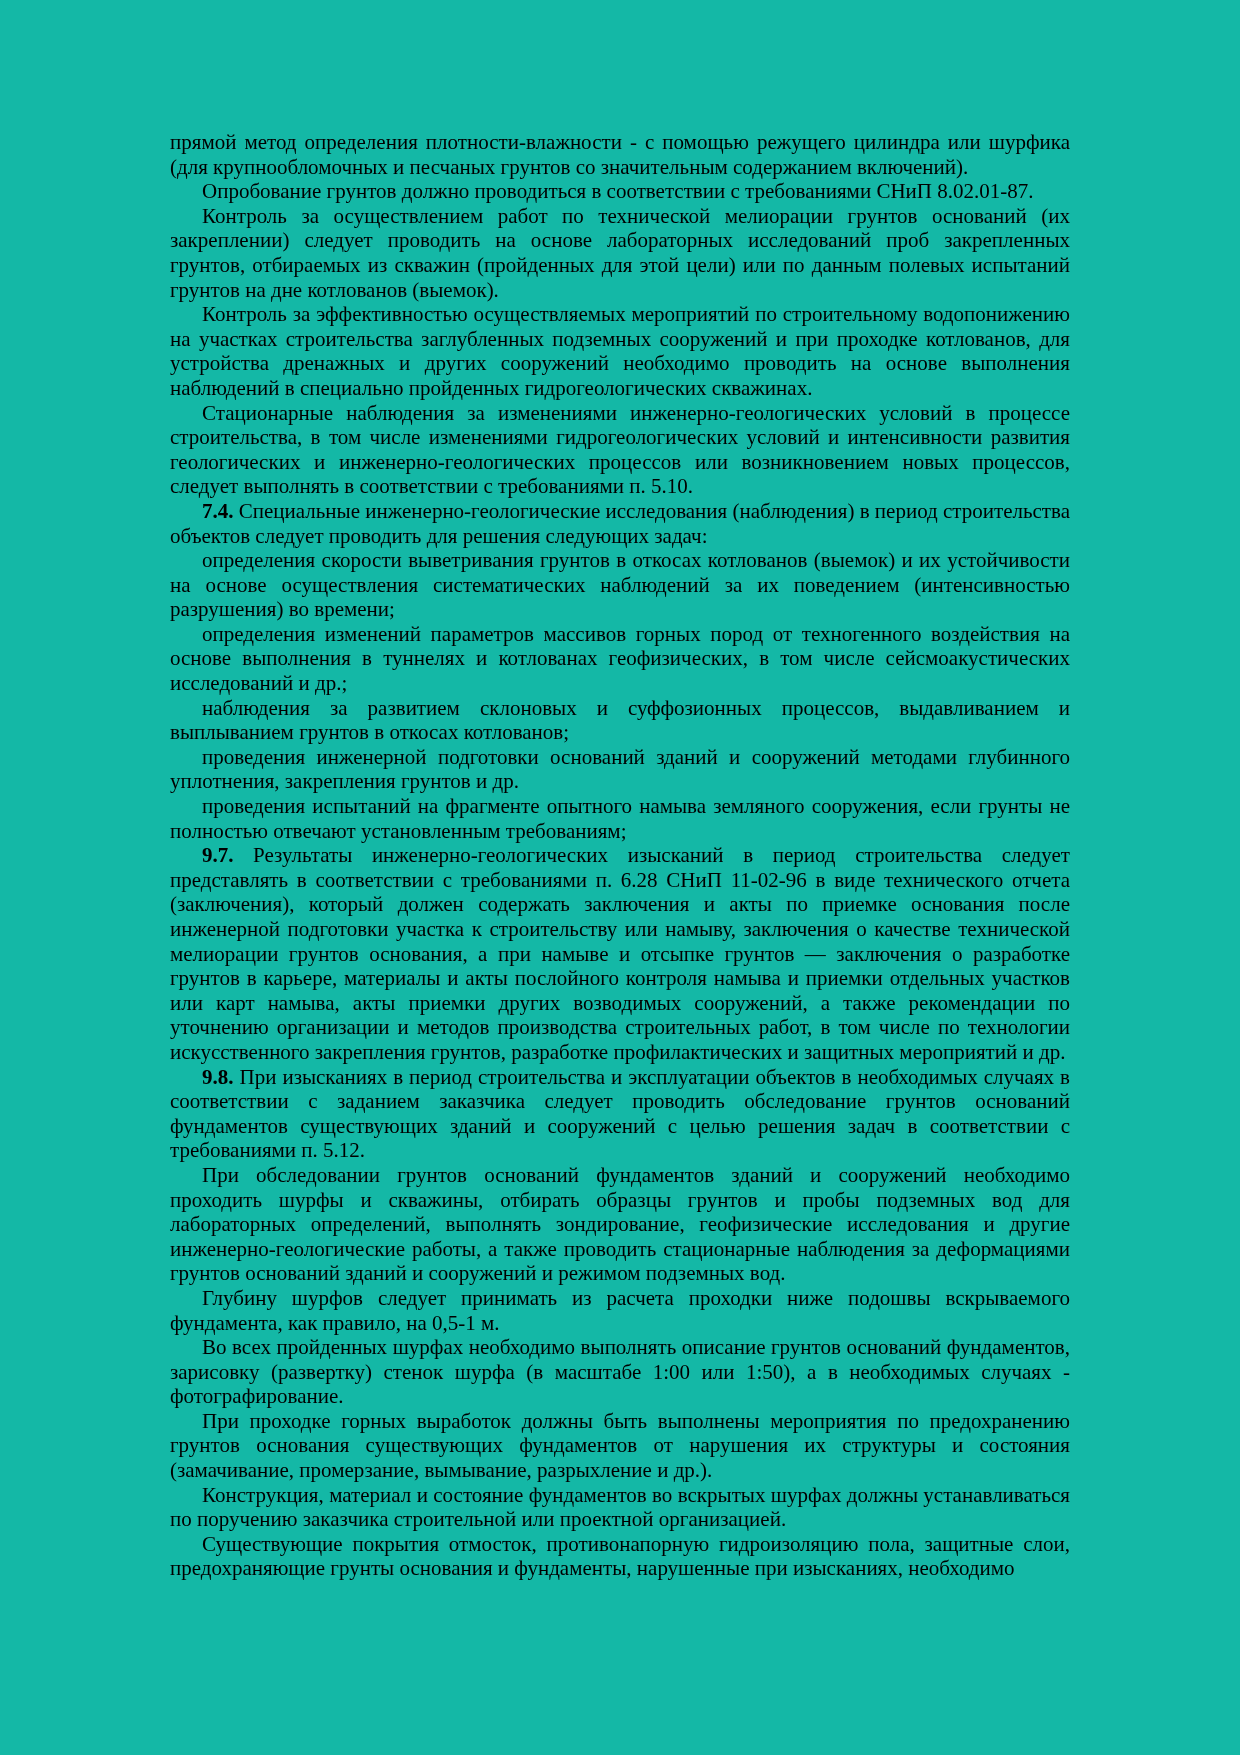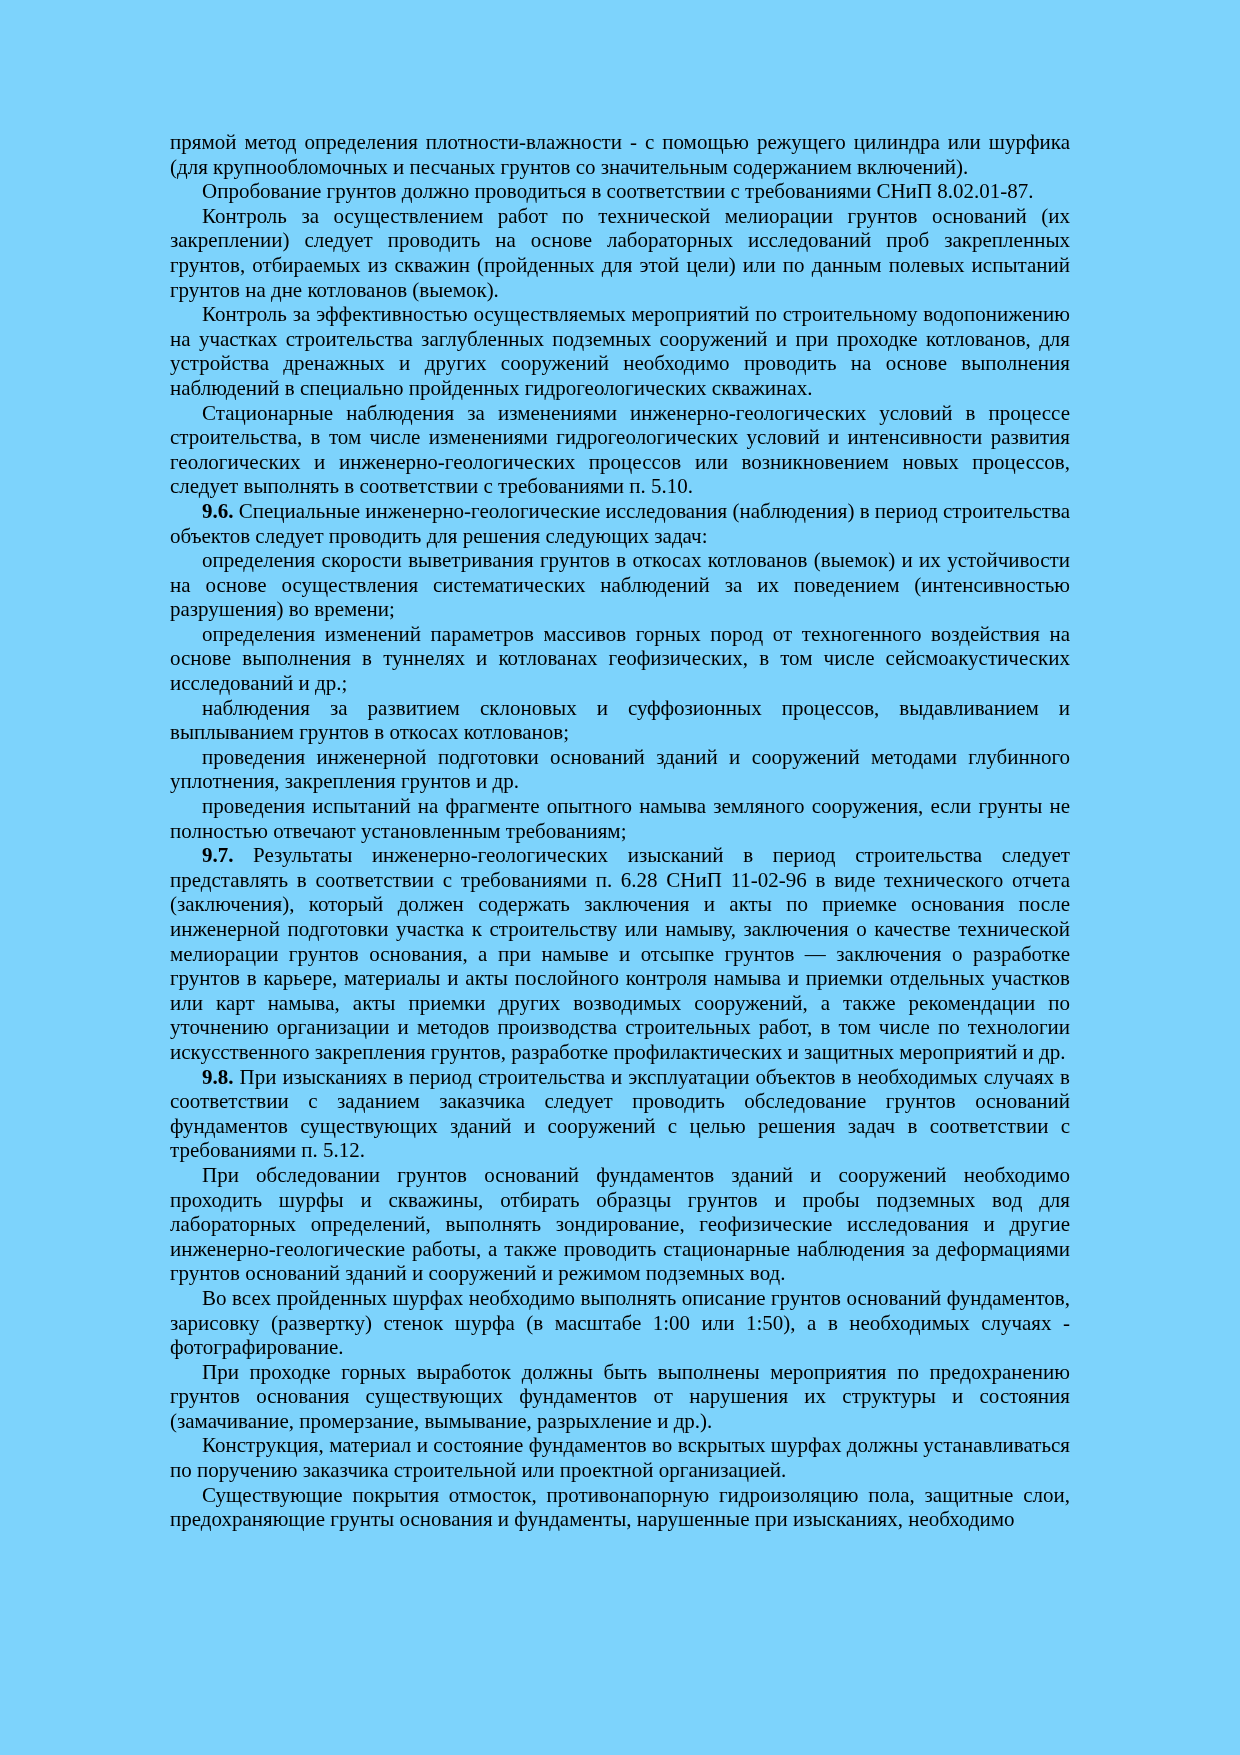--- a/index.html
+++ b/index.html
@@ -4,21 +4,21 @@
 <style>
   html, body {
     margin: 0;
     padding: 0;
     background: #ffffff;
   }
   .page {
     position: relative;
     width: 1240px;
     height: 1755px;
-    background: #7dd3fc;
+    background: #14b8a6;
     box-sizing: border-box;
     padding: 130px 104px 0 170px;
     overflow: hidden;
   }
   .doc {
     width: 900px;
     font-family: "Liberation Serif", "DejaVu Serif", serif;
     font-size: 21px;
     line-height: 24.6px;
     color: #000000;
@@ -39,27 +39,28 @@
 </head>
 <body>
 
 <div class="page">
   <div class="doc" id="doc-body">
       <p class="para no-indent">прямой метод определения плотности-влажности - с помощью режущего цилиндра или шурфика (для крупнообломочных и песчаных грунтов со значительным содержанием включений).</p>
       <p class="para">Опробование грунтов должно проводиться в соответствии с требованиями СНиП 8.02.01-87.</p>
       <p class="para">Контроль за осуществлением работ по технической мелиорации грунтов оснований (их закреплении) следует проводить на основе лабораторных исследований проб закрепленных грунтов, отбираемых из скважин (пройденных для этой цели) или по данным полевых испытаний грунтов на дне котлованов (выемок).</p>
       <p class="para">Контроль за эффективностью осуществляемых мероприятий по строительному водопонижению на участках строительства заглубленных подземных сооружений и при проходке котлованов, для устройства дренажных и других сооружений необходимо проводить на основе выполнения наблюдений в специально пройденных гидрогеологических скважинах.</p>
       <p class="para">Стационарные наблюдения за изменениями инженерно-геологических условий в процессе строительства, в том числе изменениями гидрогеологических условий и интенсивности развития геологических и инженерно-геологических процессов или возникновением новых процессов, следует выполнять в соответствии с требованиями п. 5.10.</p>
-      <p class="para"><b class="clause-num">9.6. </b>Специальные инженерно-геологические исследования (наблюдения) в период строительства объектов следует проводить для решения следующих задач:</p>
+      <p class="para"><b class="clause-num">7.4. </b>Специальные инженерно-геологические исследования (наблюдения) в период строительства объектов следует проводить для решения следующих задач:</p>
       <p class="para">определения скорости выветривания грунтов в откосах котлованов (выемок) и их устойчивости на основе осуществления систематических наблюдений за их поведением (интенсивностью разрушения) во времени;</p>
       <p class="para">определения изменений параметров массивов горных пород от техногенного воздействия на основе выполнения в туннелях и котлованах геофизических, в том числе сейсмоакустических исследований и др.;</p>
       <p class="para">наблюдения за развитием склоновых и суффозионных процессов, выдавливанием и выплыванием грунтов в откосах котлованов;</p>
       <p class="para">проведения инженерной подготовки оснований зданий и сооружений методами глубинного уплотнения, закрепления грунтов и др.</p>
       <p class="para">проведения испытаний на фрагменте опытного намыва земляного сооружения, если грунты не полностью отвечают установленным требованиям;</p>
       <p class="para"><b class="clause-num">9.7. </b>Результаты инженерно-геологических изысканий в период строительства следует представлять в соответствии с требованиями п. 6.28 СНиП 11-02-96 в виде технического отчета (заключения), который должен содержать заключения и акты по приемке основания после инженерной подготовки участка к строительству или намыву, заключения о качестве технической мелиорации грунтов основания, а при намыве и отсыпке грунтов — заключения о разработке грунтов в карьере, материалы и акты послойного контроля намыва и приемки отдельных участков или карт намыва, акты приемки других возводимых сооружений, а также рекомендации по уточнению организации и методов производства строительных работ, в том числе по технологии искусственного закрепления грунтов, разработке профилактических и защитных мероприятий и др.</p>
       <p class="para"><b class="clause-num">9.8. </b>При изысканиях в период строительства и эксплуатации объектов в необходимых случаях в соответствии с заданием заказчика следует проводить обследование грунтов оснований фундаментов существующих зданий и сооружений с целью решения задач в соответствии с требованиями п. 5.12.</p>
       <p class="para">При обследовании грунтов оснований фундаментов зданий и сооружений необходимо проходить шурфы и скважины, отбирать образцы грунтов и пробы подземных вод для лабораторных определений, выполнять зондирование, геофизические исследования и другие инженерно-геологические работы, а также проводить стационарные наблюдения за деформациями грунтов оснований зданий и сооружений и режимом подземных вод.</p>
+      <p class="para">Глубину шурфов следует принимать из расчета проходки ниже подошвы вскрываемого фундамента, как правило, на 0,5-1 м.</p>
       <p class="para">Во всех пройденных шурфах необходимо выполнять описание грунтов оснований фундаментов, зарисовку (развертку) стенок шурфа (в масштабе 1:00 или 1:50), а в необходимых случаях - фотографирование.</p>
       <p class="para">При проходке горных выработок должны быть выполнены мероприятия по предохранению грунтов основания существующих фундаментов от нарушения их структуры и состояния (замачивание, промерзание, вымывание, разрыхление и др.).</p>
       <p class="para">Конструкция, материал и состояние фундаментов во вскрытых шурфах должны устанавливаться по поручению заказчика строительной или проектной организацией.</p>
       <p class="para">Существующие покрытия отмосток, противонапорную гидроизоляцию пола, защитные слои, предохраняющие грунты основания и фундаменты, нарушенные при изысканиях, необходимо</p>
     </div>
 </div>
 
 </body></html>

